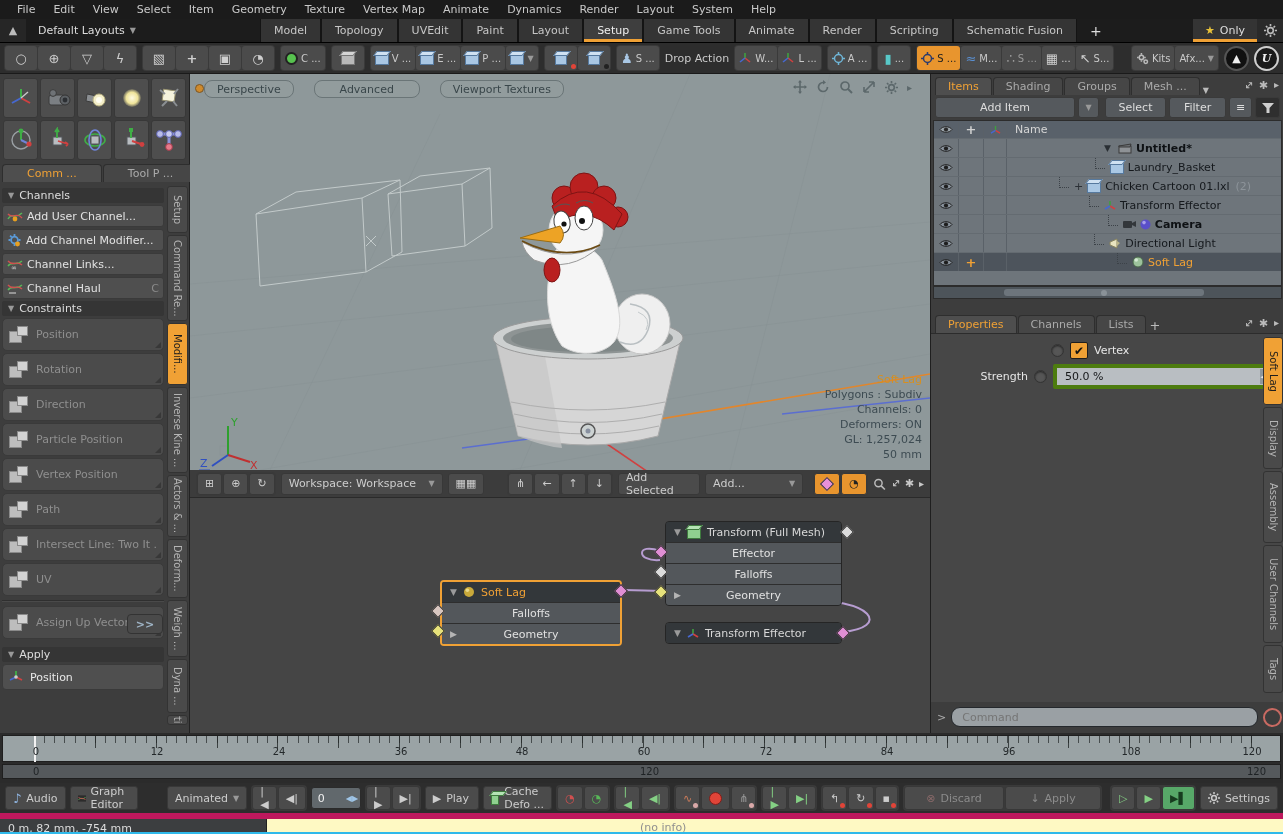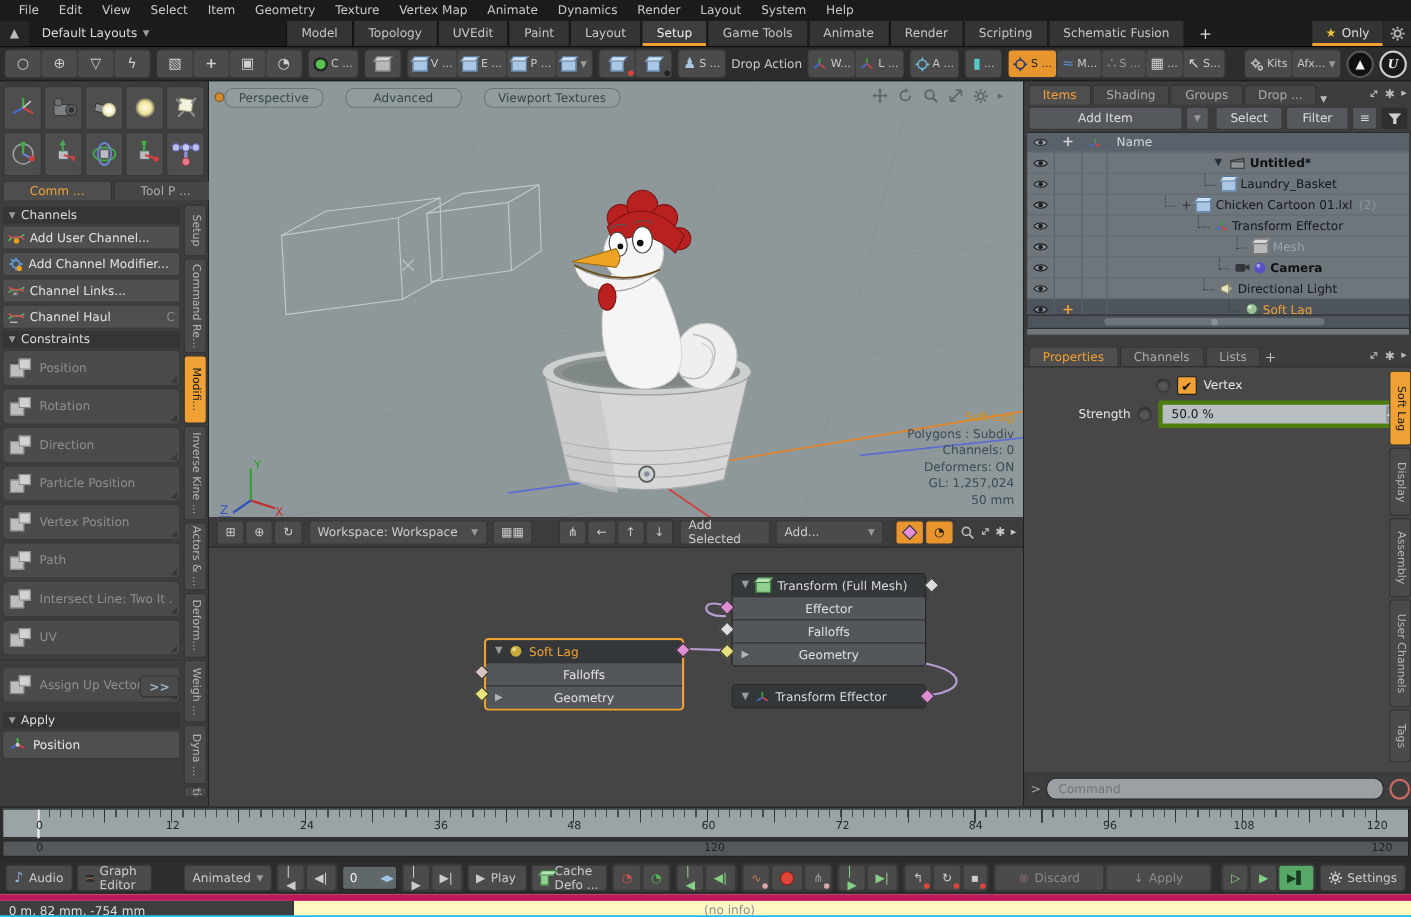--- a/index.html
+++ b/index.html
@@ -790,21 +790,21 @@
       </div>
       <span class="diam pink" style="left:648px;top:130px"></span>
     </div>
   </div>
 
   <div id="right-panel">
     <div class="rtabs" style="top:3px">
       <div class="rtab active">Items</div>
       <div class="rtab">Shading</div>
       <div class="rtab">Groups</div>
-      <div class="rtab">Drop ...</div>
+      <div class="rtab">Mesh ...</div>
       <span class="corner-ic" style="font-size:8px">▼</span>
     </div>
     <div class="rt-icons" style="top:5px">
       <span style="display:inline-block;transform:rotate(45deg)">↕</span>
       <span>✱</span>
       <span style="font-size:10px">▸</span>
     </div>
     <div id="additem-row">
       <div class="rbtn" style="width:145px">Add Item</div>
       <div class="rbtn" style="width:20px">
@@ -900,35 +900,20 @@
         <span class="c2"></span>
           <span class="c3"></span>
         <span class="tree">
             <span class="conn"></span>
             <svg width="12" height="11" viewBox="0 0 12 11">
               <path d="M6 6V1" stroke="#3fa040" stroke-width="1.6"></path>
               <path d="M6 6l5 3" stroke="#d04040" stroke-width="1.6"></path>
               <path d="M6 6L1 9" stroke="#4668d0" stroke-width="1.6"></path>
             </svg>
           <span class="lbl">Transform Effector</span>
-          </span>
-      </div>
-      <div class="irow">
-        <span class="c1">
-            <svg width="14" height="9" viewBox="0 0 13 9">
-              <path d="M.5 4.5C3 .8 10 .8 12.5 4.5 10 8.2 3 8.2 .5 4.5Z" fill="#87909a" stroke="#1e1e1e"></path>
-              <circle cx="6.5" cy="4.5" r="2.1" fill="#1e1e1e"></circle>
-            </svg>
-          </span>
-        <span class="c2"></span>
-          <span class="c3"></span>
-        <span class="tree">
-            <span class="conn"></span>
-            <span class="cube gray"></span>
-          <span class="lbl gray">Mesh</span>
           </span>
       </div>
       <div class="irow">
         <span class="c1">
             <svg width="14" height="9" viewBox="0 0 13 9">
               <path d="M.5 4.5C3 .8 10 .8 12.5 4.5 10 8.2 3 8.2 .5 4.5Z" fill="#87909a" stroke="#1e1e1e"></path>
               <circle cx="6.5" cy="4.5" r="2.1" fill="#1e1e1e"></circle>
             </svg>
           </span>
         <span class="c2"></span>

